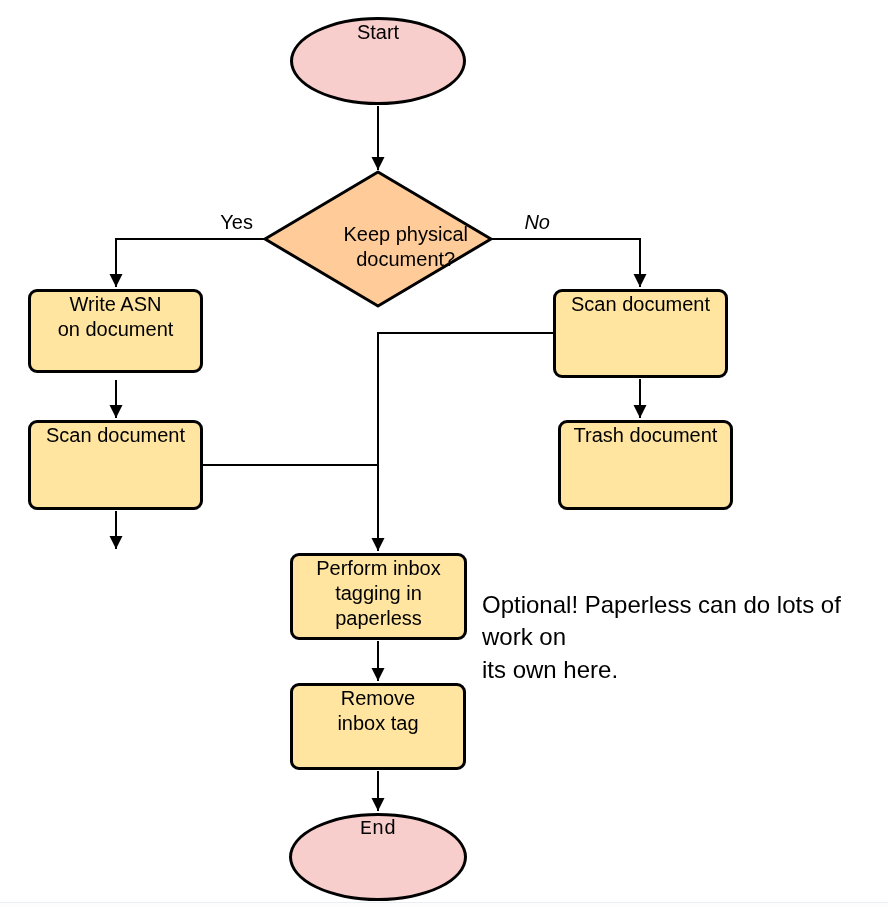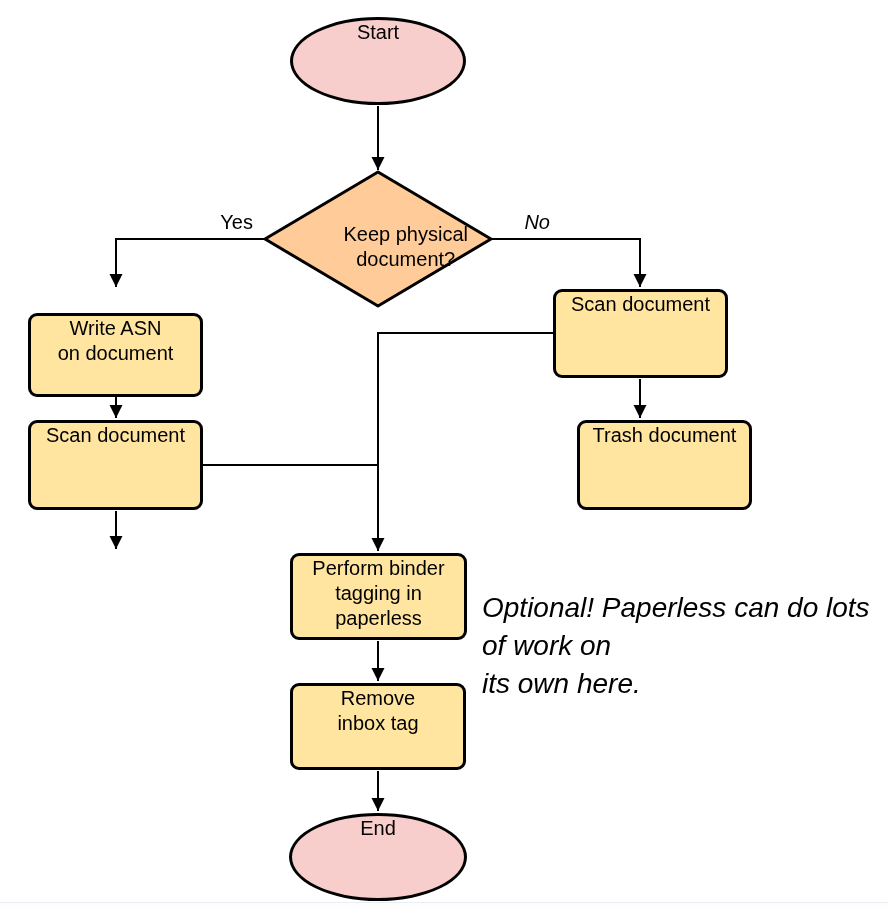--- a/index.html
+++ b/index.html
@@ -58,40 +58,39 @@
     position: absolute;
     display: flex;
     align-items: center;
     justify-content: flex-end;
     text-align: center;
     font-size: 20px;
     line-height: 1.25;
   }
   
   #node-start   { left: 290px; top: 17px;  width: 176px; height: 88px; }
-  #node-write-asn { left: 28px; top: 289px; width: 175px; height: 84px; margin-top: 24px; }
+  #node-write-asn { left: 28px; top: 289px; width: 175px; height: 84px; }
   #node-scan-left { left: 28px; top: 420px; width: 175px; height: 90px; }
   #node-archive   { left: 28px; top: 551px; width: 175px; height: 91px; }
   #node-scan-right{ left: 553px; top: 289px; width: 175px; height: 89px; }
-  #node-trash     { left: 577px; top: 420px; width: 175px; height: 90px; }
+  #node-trash     { left: 558px; top: 420px; width: 175px; height: 90px; }
   #node-perform   { left: 290px; top: 553px; width: 177px; height: 87px; }
   #node-remove    { left: 290px; top: 683px; width: 176px; height: 87px; }
-  #node-end       { left: 289px; top: 813px; width: 178px; height: 88px; }
+  #node-end       { left: 289px; top: 813px; width: 178px; height: 88px; font-family: Liberation Mono, monospace; }
   
   #label-decision { left: 288px; top: 219px; width: 180px; height: 56px; }
   
   #label-yes { left: 193px; top: 209px; width: 60px; height: 26px; }
   #label-no  { left: 490px; top: 209px; width: 60px; height: 26px; font-style: italic; }
   
   .note {
     position: absolute;
     left: 482px; top: 589px;
     width: 400px;
-    font-size: 28px;
-    font-style: italic;
+    font-size: 24px;
     line-height: 1.35;
   }
   
   .bottom-edge {
     position: absolute;
     left: 0; top: 902px;
     width: 888px; height: 5px;
     background: #fdfdfe;
     border-top: 1px solid #e8eef3;
   }
@@ -150,21 +149,21 @@
 
   <div class="node process" id="node-scan-right">
     <span class="label">Scan document</span>
   </div>
 
   <div class="node process" id="node-trash">
     <span class="label">Trash document</span>
   </div>
 
   <div class="node process" id="node-perform">
-    <span class="label">Perform binder
+    <span class="label">Perform inbox
 tagging in
 paperless</span>
   </div>
 
   <div class="note">Optional! Paperless can do lots of work on
 its own here.</div>
 
   <div class="node process" id="node-remove">
     <span class="label">Remove
 inbox tag</span>

